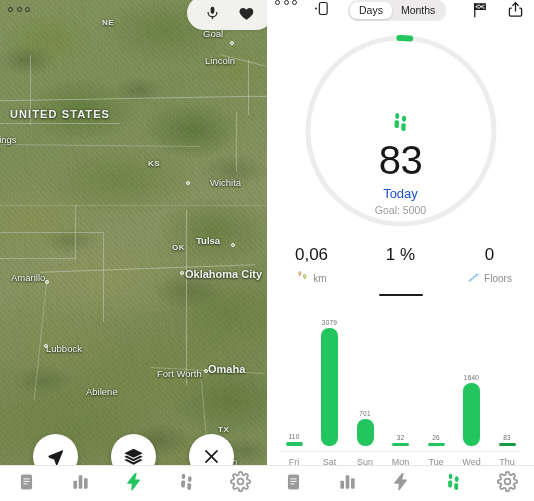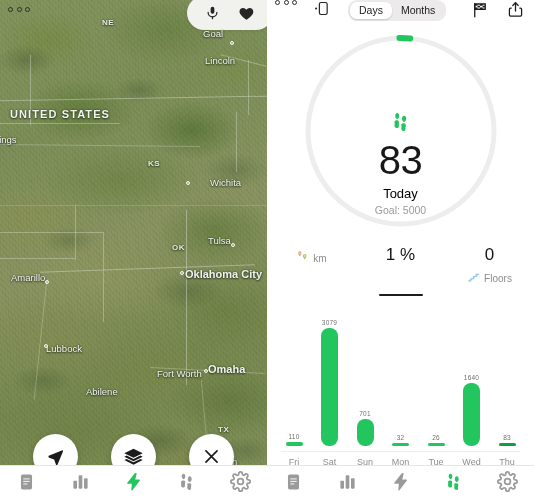--- a/index.html
+++ b/index.html
@@ -128,21 +128,21 @@
   .hdr-right{ margin-left:auto; display:flex; align-items:center; gap:18px; padding-right:2px; }
 
   
   .ring-wrap{ position:relative; width:267px; height:212px; }
   .ring-svg{ position:absolute; left:50%; top:6px; transform:translateX(-50%); }
   .ring-center{
     position:absolute; left:0; right:0; top:84px; text-align:center;
   }
   .ring-feet{ margin-bottom:3px; }
   .ring-value{ font-size:40px; color:#181818; line-height:42px; letter-spacing:-.5px; }
-  .ring-today{ font-size:13px; color:#000000; margin-top:5px; }
+  .ring-today{ font-size:13px; color:#1d4ed8; margin-top:5px; }
   .ring-goal{ font-size:10.5px; color:#9a9a9a; margin-top:3px; }
 
   
   .stats{ display:flex; margin-top:6px; }
   .stat{ flex:1; text-align:center; position:relative; padding-bottom:9px; }
   .stat-val{ font-size:17px; color:#141414; }
   .stat-row{
     display:flex; align-items:center; justify-content:center; gap:4px; margin-top:4px;
   }
   .stat-lbl{ font-size:10px; color:#8c8c8c; }
@@ -230,21 +230,21 @@
     <div class="map-label lbl-state" style="left:102px;top:18px;">NE</div>
     <div class="map-label lbl-city" style="left:203px;top:28px;">Goal</div>
     <div class="city-dot" style="left:230px;top:41px;"></div>
     <div class="map-label lbl-city" style="left:205px;top:55px;">Lincoln</div>
     <div class="map-label lbl-country" style="left:10px;top:108px;">UNITED STATES</div>
     <div class="map-label lbl-city" style="left:-4px;top:134px;">rings</div>
     <div class="map-label lbl-state" style="left:148px;top:147px;margin-top:12px;">KS</div>
     <div class="map-label lbl-city" style="left:190px;top:177px;margin-left:20px;">Wichita</div>
     <div class="city-dot" style="left:186px;top:181px;"></div>
     <div class="map-label lbl-state" style="left:172px;top:243px;">OK</div>
-    <div class="map-label lbl-city" style="left:208px;top:235px;">Tulsa</div>
+    <div class="map-label lbl-city" style="left:196px;top:235px;font-weight:bold;">Tulsa</div>
     <div class="city-dot" style="left:231px;top:243px;"></div>
     <div class="map-label lbl-city-b" style="left:185px;top:268px;">Oklahoma City</div>
     <div class="city-dot" style="left:180px;top:271px;"></div>
     <div class="map-label lbl-city" style="left:11px;top:272px;">Amarillo</div>
     <div class="city-dot" style="left:45px;top:280px;"></div>
     <div class="map-label lbl-city" style="left:46px;top:343px;">Lubbock</div>
     <div class="city-dot" style="left:44px;top:344px;"></div>
     <div class="map-label lbl-city" style="left:145px;top:368px;margin-left:12px;">Fort Worth</div>
     <div class="map-label lbl-city-b" style="left:208px;top:363px;">Omaha</div>
     <div class="city-dot" style="left:204px;top:369px;"></div>
@@ -341,20 +341,21 @@
           </svg>
         </div>
         <div class="ring-value">83</div>
         <div class="ring-today">Today</div>
         <div class="ring-goal">Goal: 5000</div>
       </div>
     </div>
 
     <div class="stats">
       <div class="stat">
+        <div class="stat-val">0,06</div>
         <div class="stat-row">
           <span>
             <svg width="13" height="13" viewBox="0 0 24 24" fill="#d99a5b">
               <path d="M7 2.5c1.7 0 3 1.4 3 3.2 0 2.4-3 6.3-3 6.3s-3-3.9-3-6.3c0-1.8 1.3-3.2 3-3.2z" opacity=".85"></path>
               <circle cx="7" cy="5.7" r="1.1" fill="#fff"></circle>
               <path d="M16 7.5c1.8 0 3.2 1.5 3.2 3.4 0 2.6-3.2 6.8-3.2 6.8s-3.2-4.2-3.2-6.8c0-1.9 1.4-3.4 3.2-3.4z" fill="#b7c26a"></path>
               <circle cx="16" cy="11" r="1.2" fill="#fff"></circle>
             </svg>
           </span>
           <span class="stat-lbl">km</span>

